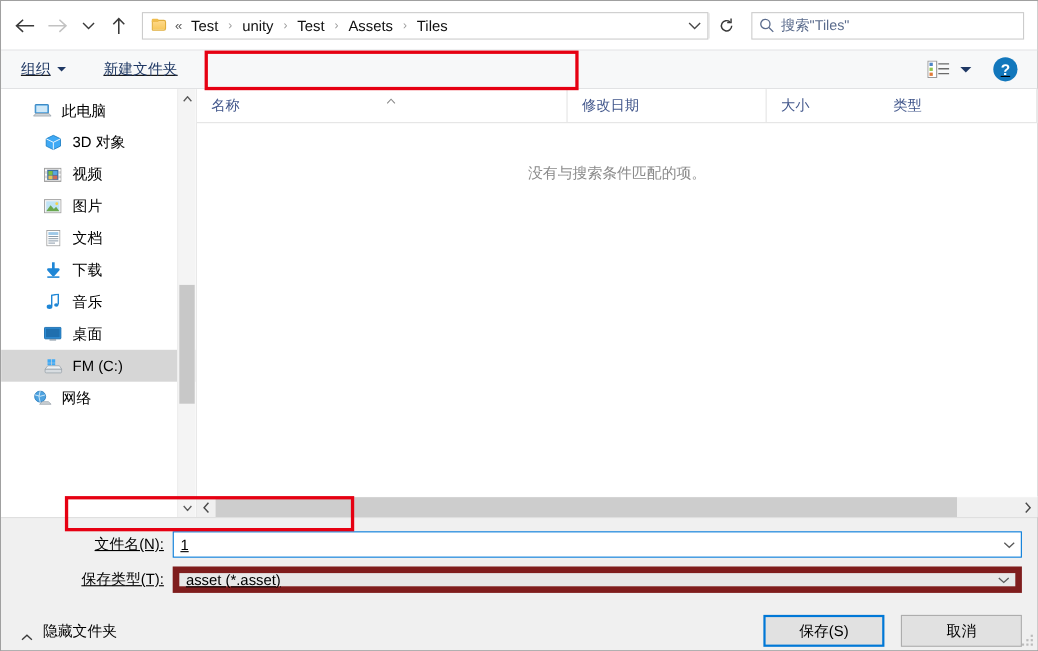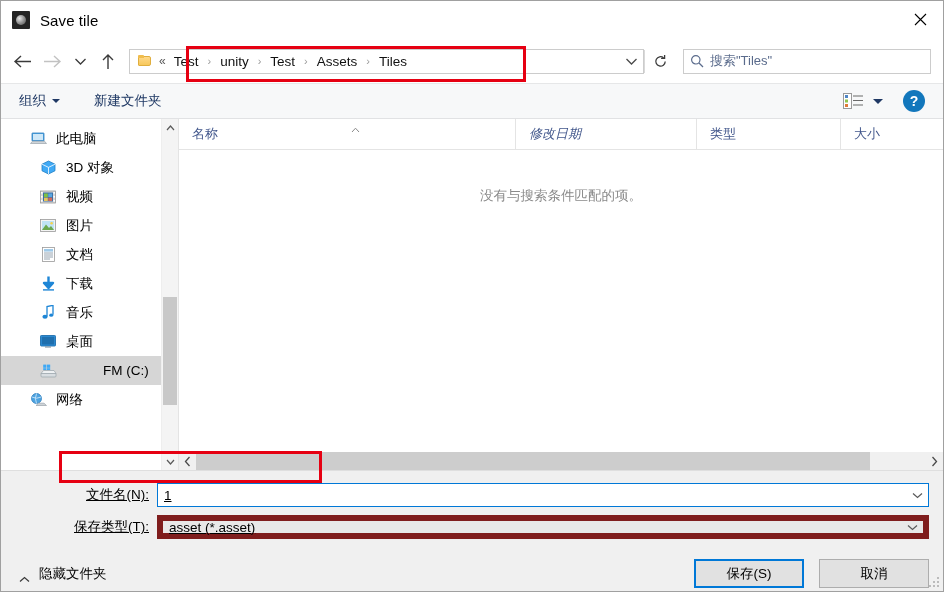--- a/index.html
+++ b/index.html
@@ -209,20 +209,21 @@
   .toolbar {
     height: 36px;
     min-height: 36px;
     background: #f7f8f9;
     border-top: 1px solid #e6e7e8;
     border-bottom: 1px solid #e1e2e4;
     display: flex;
     align-items: center;
     padding: 0 10px 0 18px;
     box-sizing: border-box;
+    text-decoration: underline;
   }
   .tb-item {
     font-size: 13.5px;
     color: #1f3864;
     display: flex;
     align-items: center;
     margin-right: 34px;
     cursor: default;
     white-space: nowrap;
   }
@@ -295,21 +296,20 @@
     color: #000000;
     cursor: default;
     white-space: nowrap;
     box-sizing: border-box;
   }
   .sb-item.indent {
     padding-left: 38px;
   }
   .sb-item.selected {
     background: #d6d6d6;
-    gap: 37px;
   }
   .sb-ico {
     width: 18px; height: 16px;
     margin-right: 9px;
     flex: none;
     display: flex;
     align-items: center;
     justify-content: center;
   }
   .sb-ico svg { display: block; }
@@ -368,21 +368,21 @@
     align-items: center;
     font-size: 13px;
     color: #41568b;
     padding-left: 13px;
     box-sizing: border-box;
     border-right: 1px solid #e4e4e4;
     position: relative;
     cursor: default;
   }
   .col.name   { width: 337px; }
-  .col.date   { width: 181px; font-style: italic; }
+  .col.date   { width: 181px; }
   .col.type   { width: 144px; }
   .col.size   { flex: 1 1 auto; border-right: 0; }
   .sort-caret {
     position: absolute;
     top: 2px;
     left: 172px;
     width: 9px; height: 6px;
   }
   .emptymsg {
     flex: 1 1 auto;
@@ -546,29 +546,20 @@
     z-index: 50;
   }
   #annot-breadcrumb { left: 185px; top: 45px; width: 340px; height: 36px; }
   #annot-filename   { left: 58px;  top: 450px; width: 263px; height: 32px; }
 </style>
 </head>
 <body>
 
 <div class="dialog">
 
-  <div class="titlebar">
-    <div class="title-icon"></div>
-    <div class="title-text">Save tile</div>
-    <div class="win-close">
-      <svg width="13" height="13" viewBox="0 0 13 13">
-        <path d="M1 1 L12 12 M12 1 L1 12" stroke="#000" stroke-width="1.1" fill="none"></path>
-      </svg>
-    </div>
-  </div>
 
   <div class="addressrow">
 
     <div class="navbtn">
       <svg width="19" height="15" viewBox="0 0 19 15">
         <path d="M8 2 L2 7.5 L8 13 M2 7.5 L18 7.5" stroke="#3a3a3a" stroke-width="1.4" fill="none"></path>
       </svg>
     </div>
     <div class="navbtn">
       <svg width="19" height="15" viewBox="0 0 19 15">
@@ -801,25 +792,25 @@
           <span>名称</span>
           <span class="sort-caret">
             <svg width="9" height="6" viewBox="0 0 9 6">
               <path d="M1 5 L4.5 1.2 L8 5" stroke="#8a8a8a" stroke-width="1" fill="none"></path>
             </svg>
           </span>
         </div>
         <div class="col date">
           <span>修改日期</span>
         </div>
+        <div class="col size">
+          <span>大小</span>
+        </div>
         <div class="col type">
           <span>类型</span>
-        </div>
-        <div class="col size">
-          <span>大小</span>
         </div>
       </div>
 
       <div class="emptymsg">
         <span>没有与搜索条件匹配的项。</span>
       </div>
 
       <div class="hscroll">
         <div class="hs-arrow">
           <svg width="7" height="11" viewBox="0 0 7 11">

